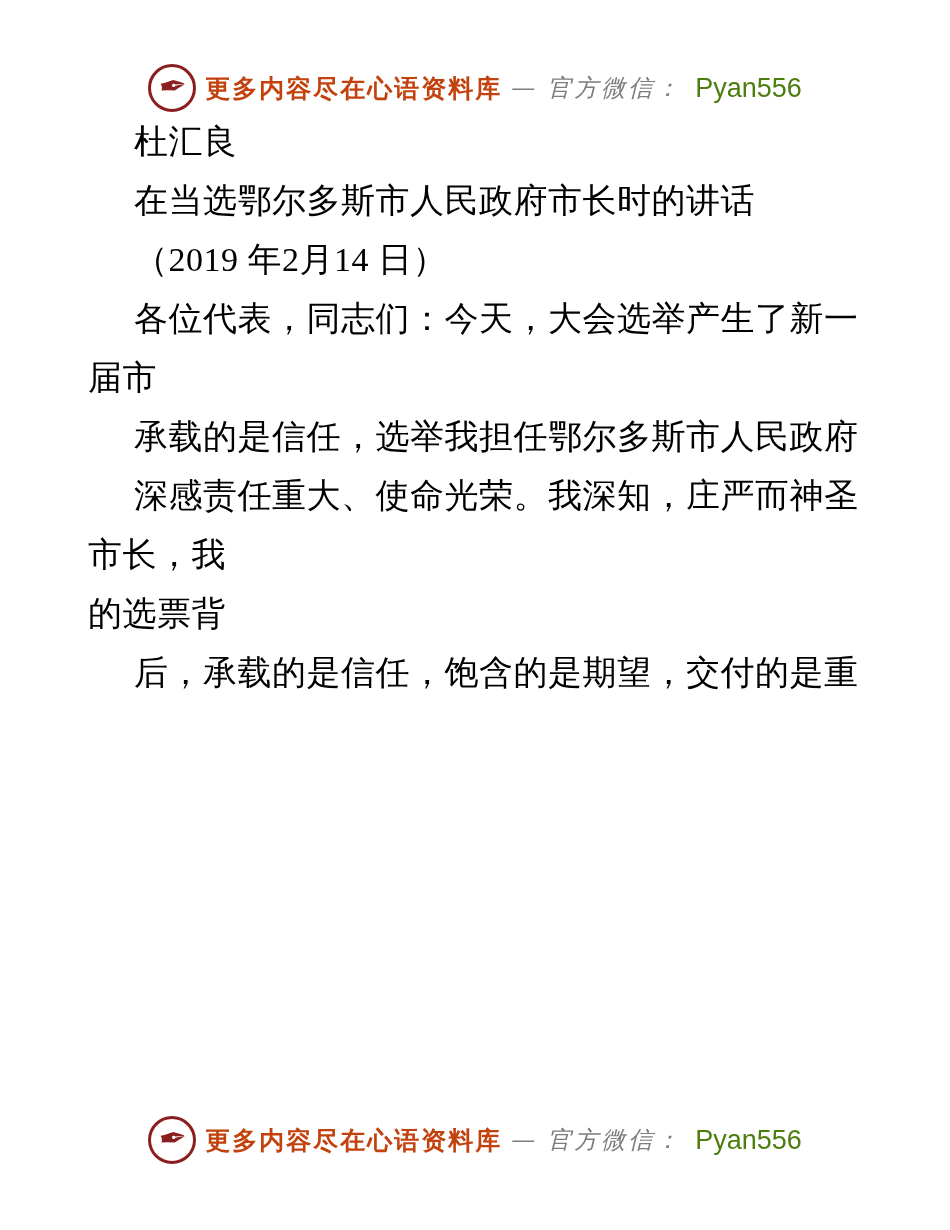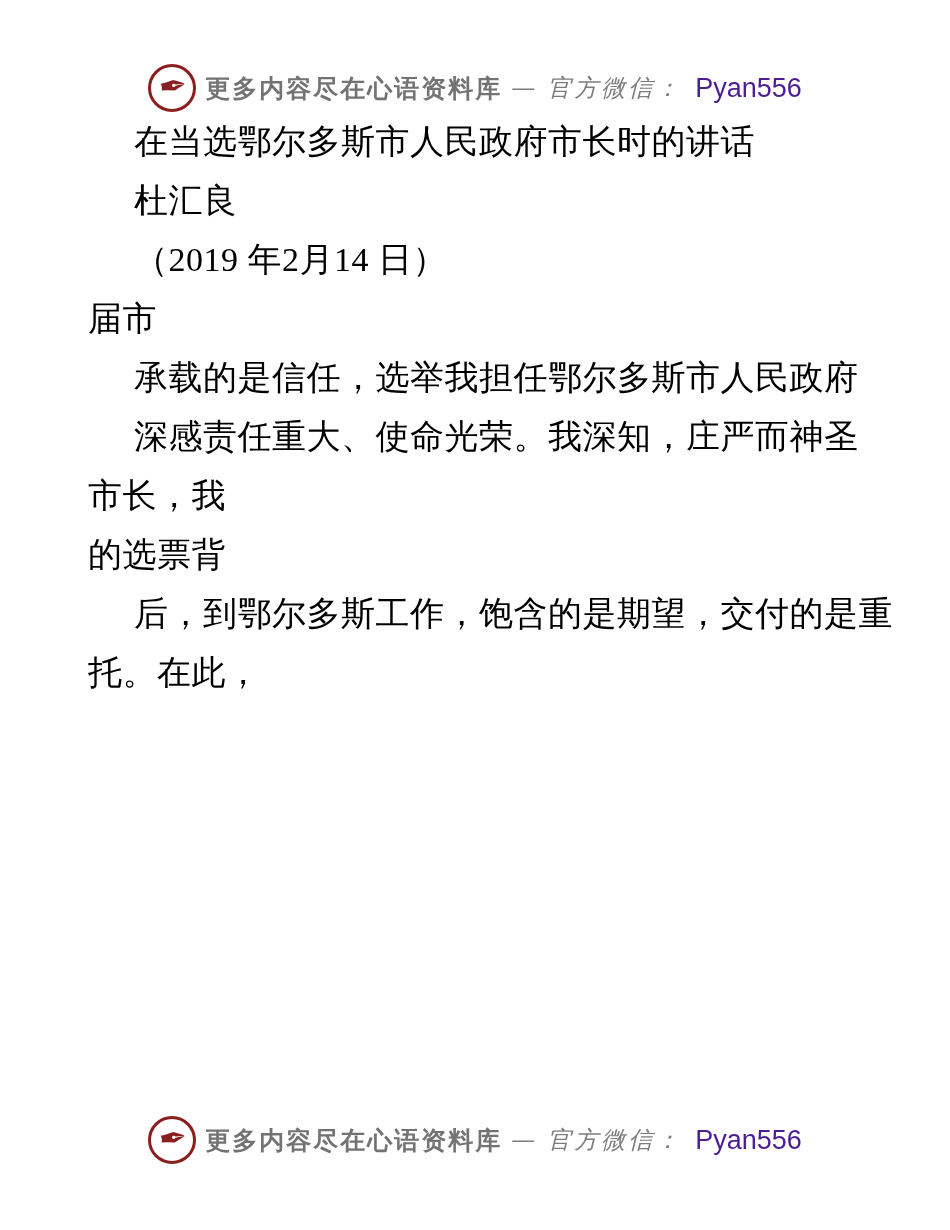--- a/index.html
+++ b/index.html
@@ -42,35 +42,35 @@
     flex: 0 0 auto;
     position: relative;
   }
   .logo .nib {
     font-family: "DejaVu Sans", sans-serif;
     font-size: 34px;
     line-height: 1;
     transform: rotate(-8deg) translate(1px,-2px);
   }
   .brand-primary {
-    color: #737373;
+    color: #c2410c;
     font-size: 25px;
     font-weight: bold;
     letter-spacing: 2px;
     font-family: "Liberation Serif", "DejaVu Serif", serif;
   }
   .brand-secondary {
     color: #7d7d7d;
     font-size: 24px;
     font-style: italic;
     letter-spacing: 3px;
     font-family: "DejaVu Serif", serif;
   }
   .brand-wechat {
-    color: #4c1d95;
+    color: #4d7c0f;
     font-size: 27px;
     font-family: "Liberation Sans", "DejaVu Sans", sans-serif;
     margin-left: 4px;
   }
   
   .content {
     position: absolute;
     top: 112px;
     left: 88px;
     width: 775px;
@@ -93,30 +93,30 @@
     <span class="logo">
       <span class="nib">✒</span>
     </span>
     <span class="brand-primary">更多内容尽在心语资料库</span>
     <span class="brand-secondary">—</span>
     <span class="brand-secondary">官方微信：</span>
     <span class="brand-wechat">Pyan556</span>
   </div>
 
   <div class="content">
+    <div class="line indent">杜汇良</div>
     <div class="line indent">在当选鄂尔多斯市人民政府市长时的讲话</div>
-    <div class="line indent">杜汇良</div>
     <div class="line indent">（2019 年2月14 日）</div>
+    <div class="line indent">各位代表，同志们：今天，大会选举产生了新一</div>
     <div class="line">届市</div>
     <div class="line indent">承载的是信任，选举我担任鄂尔多斯市人民政府</div>
     <div class="line indent">深感责任重大、使命光荣。我深知，庄严而神圣</div>
     <div class="line">市长，我</div>
     <div class="line">的选票背</div>
-    <div class="line indent">后，到鄂尔多斯工作，饱含的是期望，交付的是重</div>
-    <div class="line">托。在此，</div>
+    <div class="line indent">后，承载的是信任，饱含的是期望，交付的是重</div>
   </div>
 
   <div class="brandbar bottom">
     <span class="logo">
       <span class="nib">✒</span>
     </span>
     <span class="brand-primary">更多内容尽在心语资料库</span>
     <span class="brand-secondary">—</span>
     <span class="brand-secondary">官方微信：</span>
     <span class="brand-wechat">Pyan556</span>

